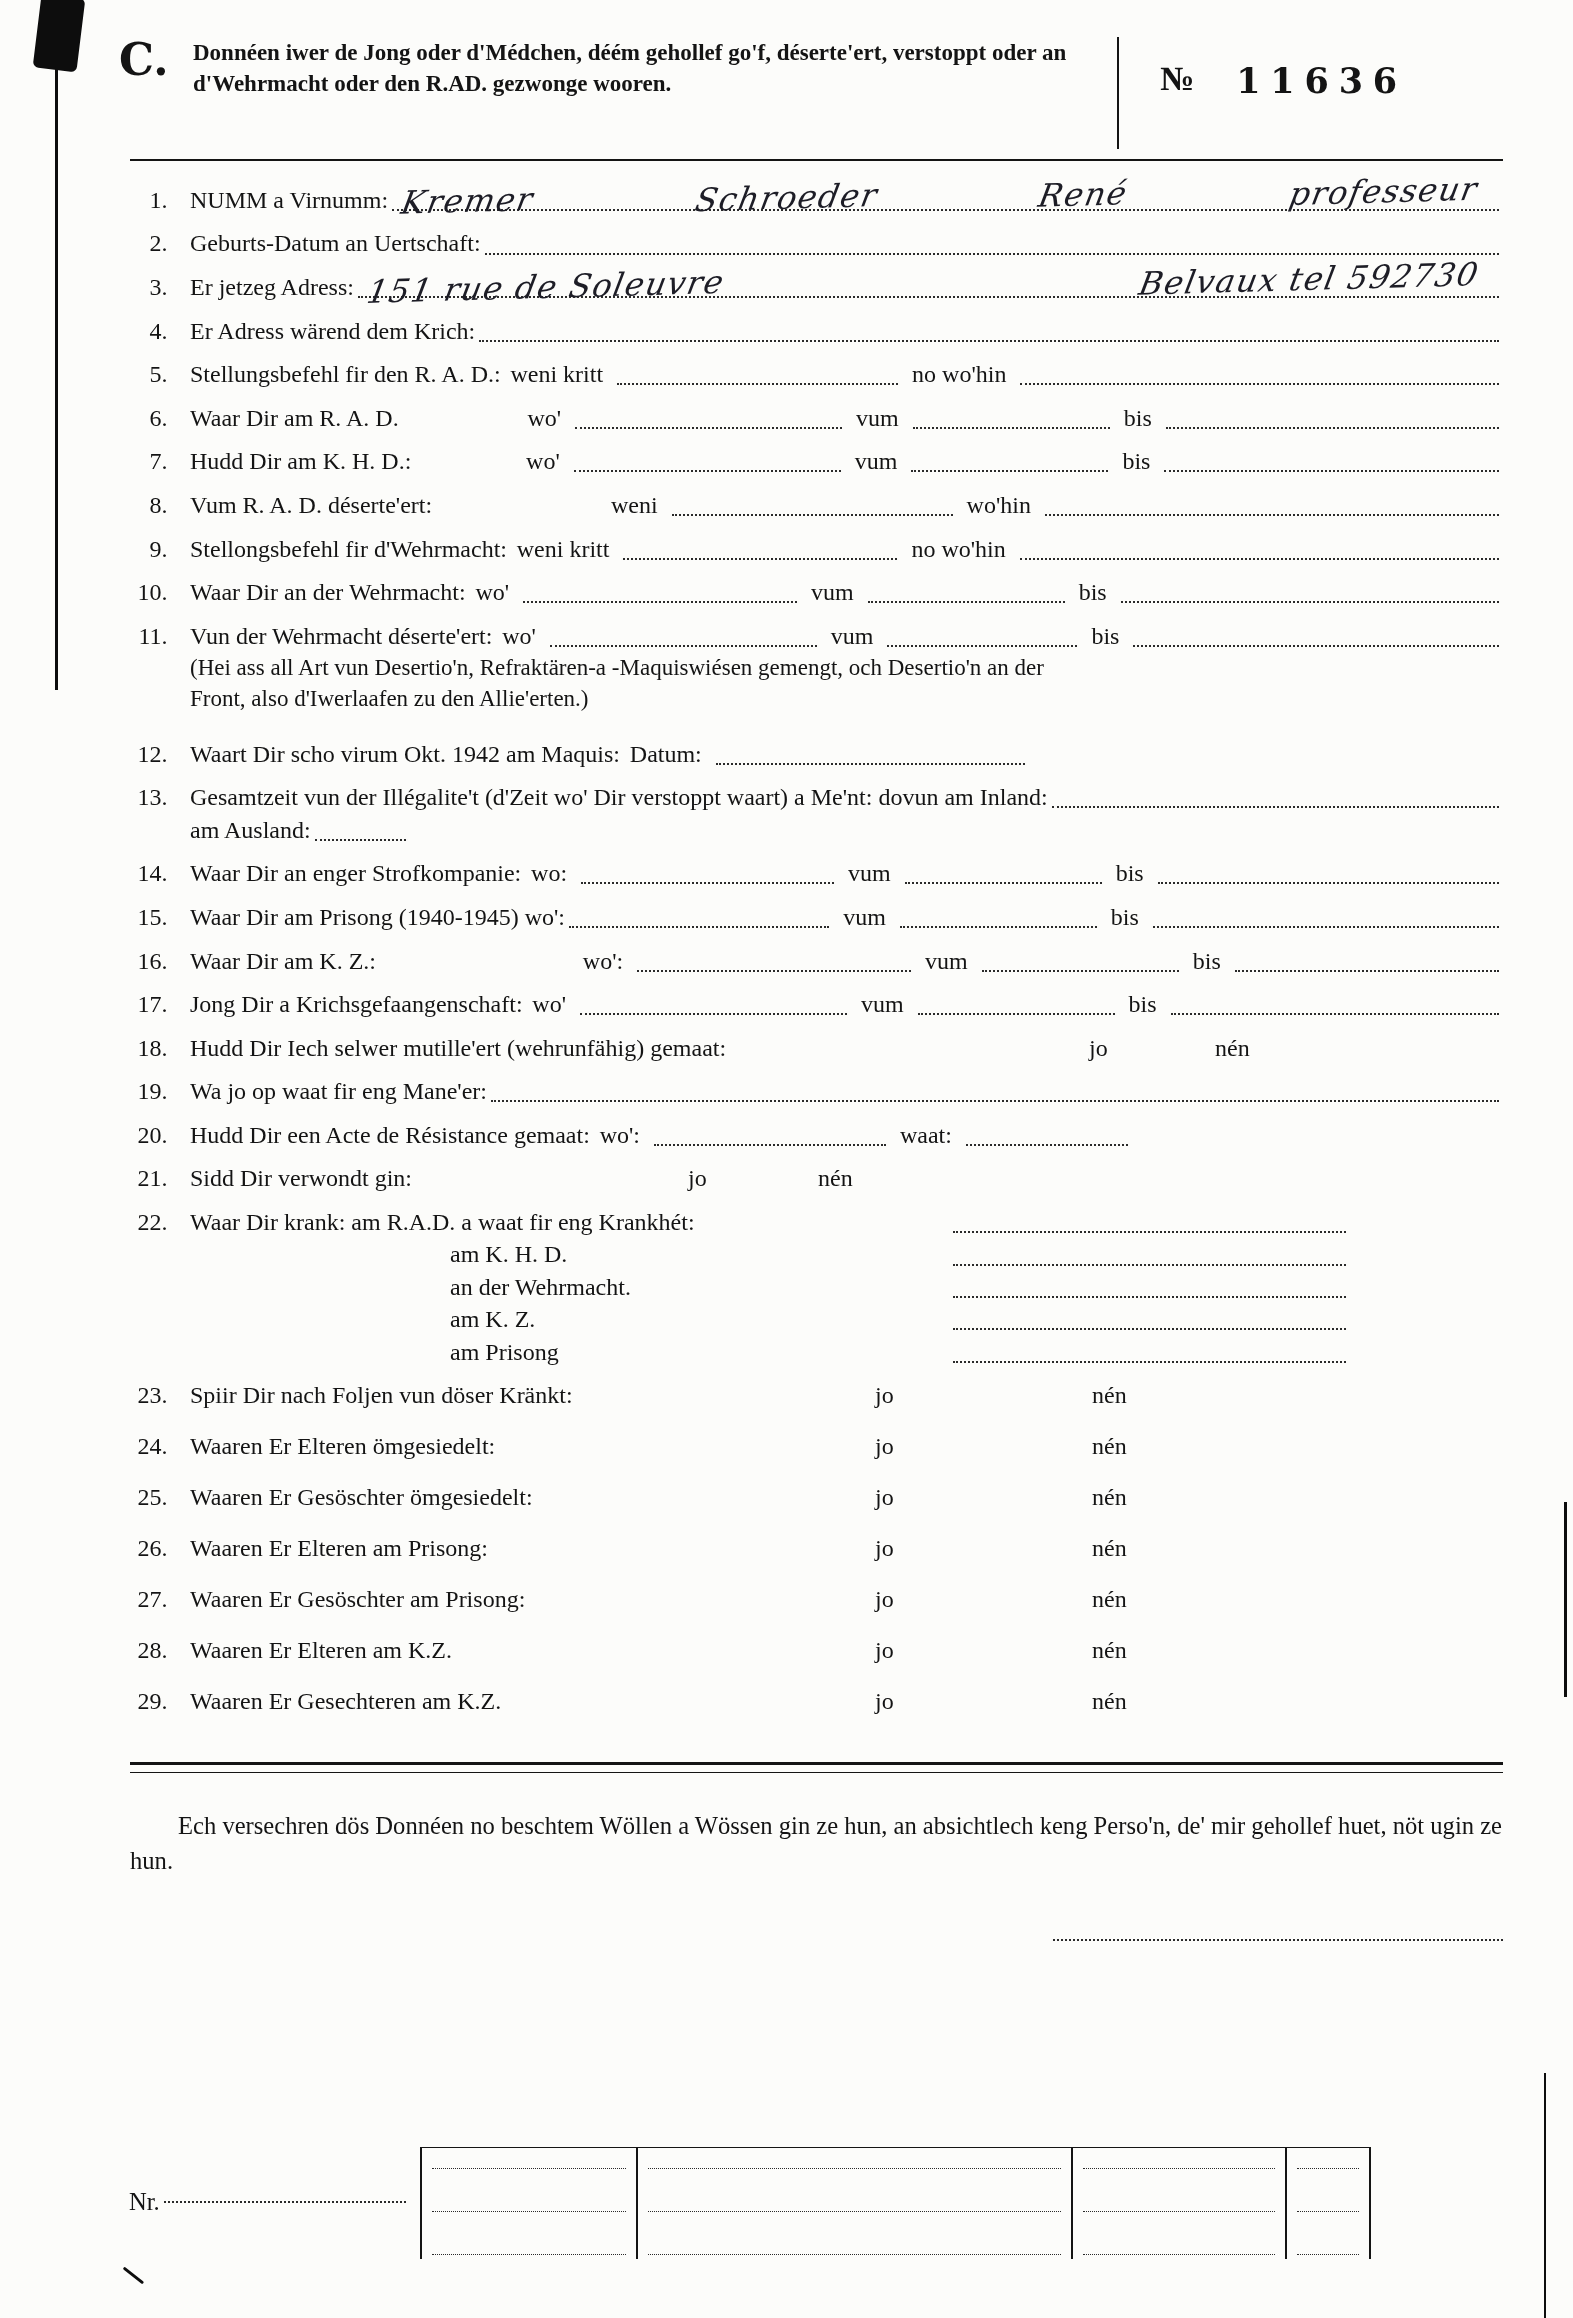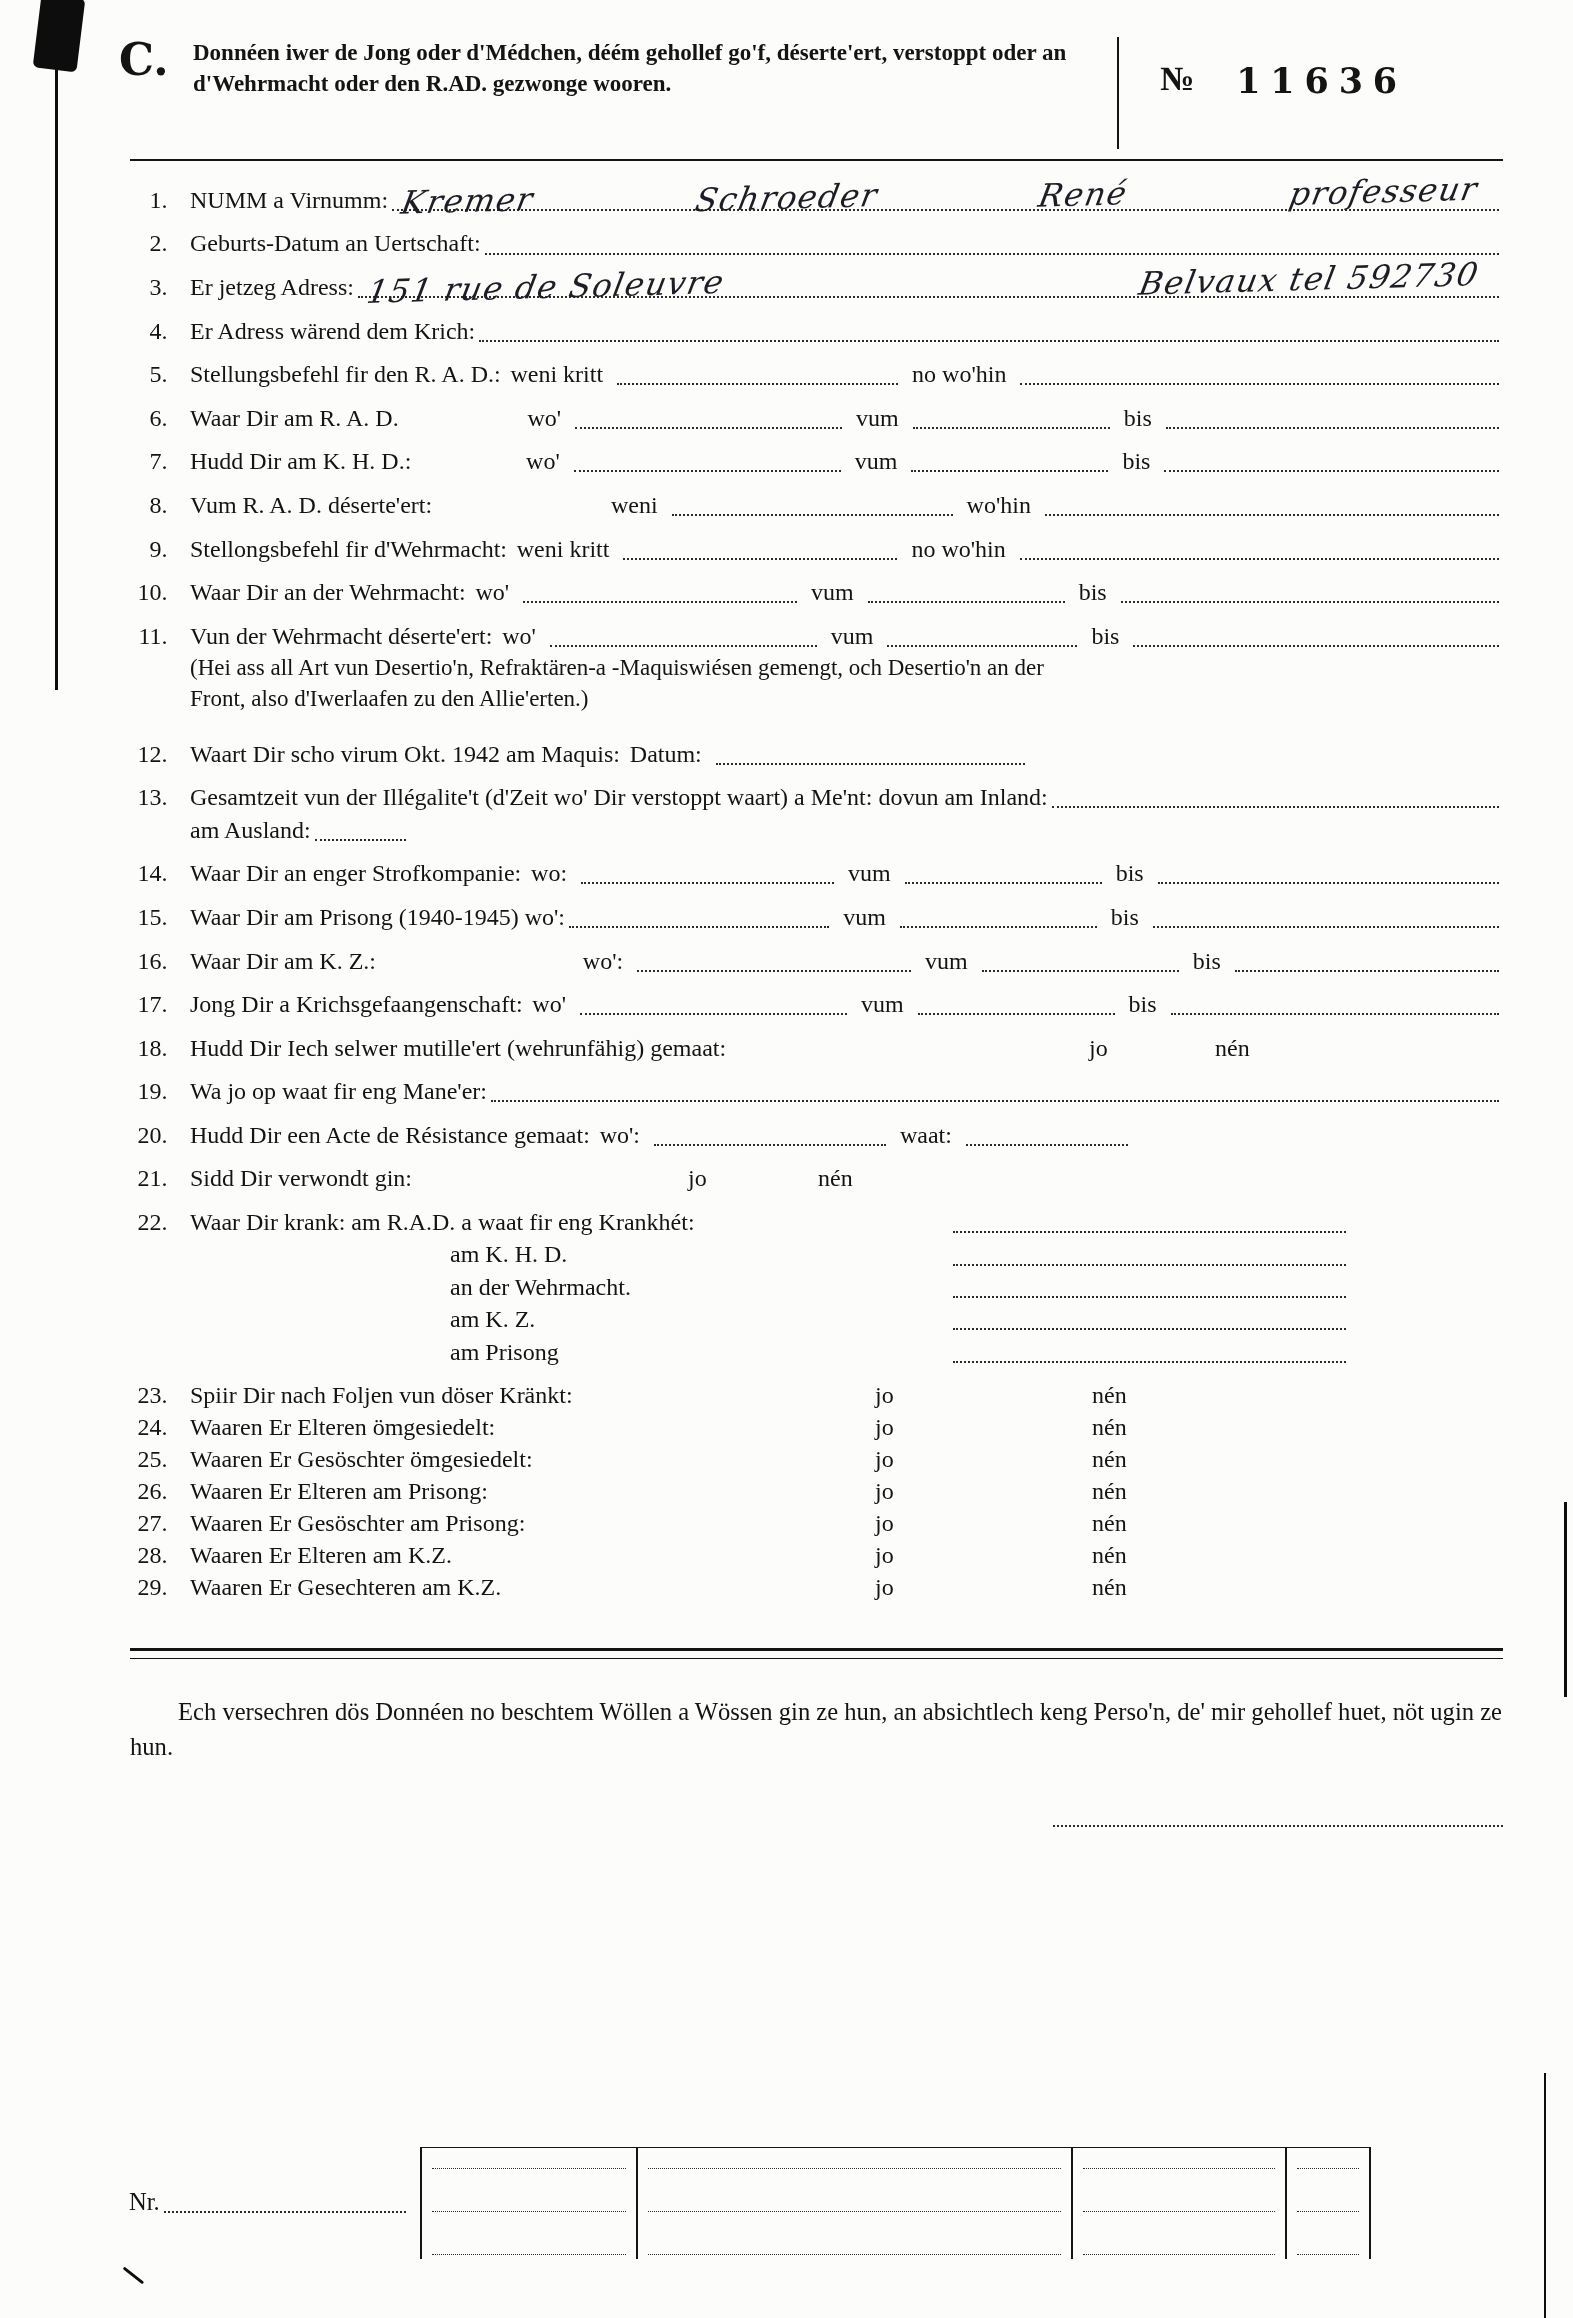--- a/index.html
+++ b/index.html
@@ -18,21 +18,21 @@
   .no-val{font-size:35px;font-weight:700;letter-spacing:9.8px;font-family:"DejaVu Serif",serif}
   .toprule{margin:9.8px 70px 0 130px;border-top:2.1px solid #141414}
 
   
   .rows{margin:24px 70px 0 130px;font-size:24px;line-height:31px}
   .row{display:flex;align-items:flex-end;position:relative;margin-top:12.6px}
   .row.itemlg{margin-top:25px}
   .row.note{margin-top:0;font-size:23px}
   .row.cont{margin-top:1.4px}
   .row.sub{margin-top:1.4px;padding-left:260px}
-  .row.tight{margin-top:1px}
+  .row.tight{margin-top:20px}
   .num{flex:none;width:46px;text-align:right;padding-right:8.4px;margin-right:14px}
   .lbl,.sublbl{white-space:pre}
   .sublbl{margin:0 9.8px}
   .wlbl{flex:none;white-space:pre}
   .dots{flex:none;height:21px;border-bottom:2.1px dotted #2a2a2a;margin:0 4.2px 4.9px 4.2px;position:relative}
   .dots.fl{flex:1}
   .gap{flex:none;height:0.7px}
   .gap.fl{flex:1}
   .abs{position:absolute;bottom:0}
   
@@ -44,21 +44,21 @@
   
   .drule{margin:45px 70px 0 130px;border-top:3.5px solid #141414}
   .drule2{margin:7px 70px 0 130px;border-top:1.4px solid #141414}
   .decl{margin:35px 70px 0 130px;font-size:24.6px;line-height:35px;text-indent:48px}
   .dateline{display:flex;align-items:flex-end;margin:83px 70px 0 130px;font-size:24px;line-height:31px}
   .dateline .dots{height:18px}
   .d1{width:225px}.d2{width:218px}
   .sig{width:450px;height:14px;border-bottom:2.1px dotted #2a2a2a;margin:49px 70px 0 auto}
 
   
-  .nr{position:absolute;left:129px;top:2186px;width:281px;display:flex;align-items:flex-end;
+  .nr{position:absolute;left:129px;top:2186px;width:281px;display:flex;
       font-size:24.6px;line-height:32px}
   .nr .dots{flex:1;height:17px}
   .ftable{position:absolute;left:420px;top:2147px;width:951px;height:112px;
           border-top:1.4px solid #141414;display:flex}
   .col{border-left:2.1px solid #141414;height:100%;display:flex;flex-direction:column;
        justify-content:space-between;padding:19.7px 9.8px 4.2px}
   .col:last-child{border-right:2.1px solid #141414}
   .c1{width:216px}.c2{width:435px}.c3{width:214px}.c4{width:86px}
   .cdots{height:0;border-bottom:1.8px dotted #2a2a2a}
 

